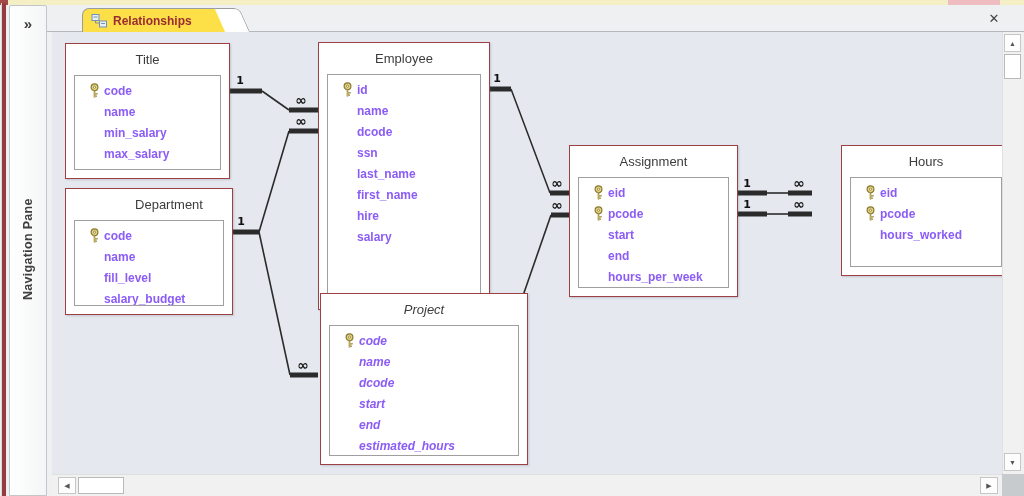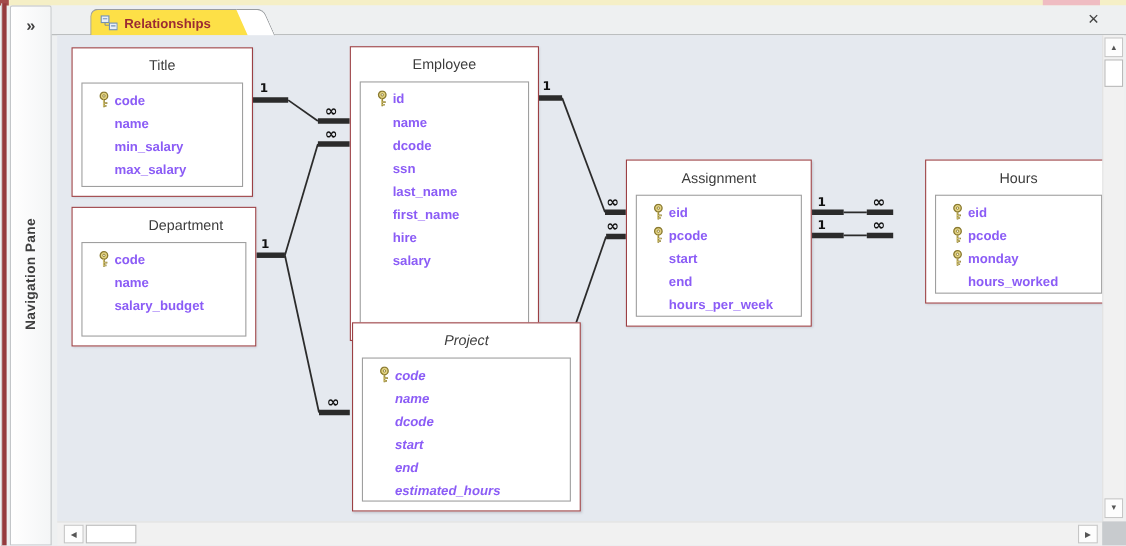--- a/index.html
+++ b/index.html
@@ -201,20 +201,24 @@
               </svg>
             </span>
             <span class="er-field-label">code</span>
           </div>
           <div class="er-row">
             <span class="er-keycell"></span>
             <span class="er-field-label">name</span>
           </div>
           <div class="er-row">
             <span class="er-keycell"></span>
+            <span class="er-field-label">fill_level</span>
+          </div>
+          <div class="er-row">
+            <span class="er-keycell"></span>
             <span class="er-field-label">salary_budget</span>
           </div>
         </div>
       </div>
       <div class="er-table" style="left: 266px; top: 10px; width: 172px; height: 268px;">
         <div class="er-title">Employee</div>
         <div class="er-fields">
           <div class="er-row">
             <span class="er-keycell">
               <svg width="11" height="16" viewBox="0 0 11 16">
@@ -348,31 +352,20 @@
           <div class="er-row">
             <span class="er-keycell">
               <svg width="11" height="16" viewBox="0 0 11 16">
                 <circle cx="5.5" cy="4.2" r="3.4" fill="#e3d382" stroke="#8a7a30" stroke-width="1.2"></circle>
                 <circle cx="5.5" cy="4.2" r="1.1" fill="#fffdf0" stroke="#8a7a30" stroke-width="0.8"></circle>
                 <path d="M5.5 7.4 L5.5 14.6 M5.5 10.8 H8.6 M5.5 13.2 H7.8" fill="none" stroke="#8a7a30" stroke-width="1.5"></path>
                 <path d="M5 7.4 L5 14 M5 10.8 H8 M5 13.2 H7.4" fill="none" stroke="#e3d382" stroke-width="0.7"></path>
               </svg>
             </span>
             <span class="er-field-label">pcode</span>
-          </div>
-          <div class="er-row">
-            <span class="er-keycell">
-              <svg width="11" height="16" viewBox="0 0 11 16">
-                <circle cx="5.5" cy="4.2" r="3.4" fill="#e3d382" stroke="#8a7a30" stroke-width="1.2"></circle>
-                <circle cx="5.5" cy="4.2" r="1.1" fill="#fffdf0" stroke="#8a7a30" stroke-width="0.8"></circle>
-                <path d="M5.5 7.4 L5.5 14.6 M5.5 10.8 H8.6 M5.5 13.2 H7.8" fill="none" stroke="#8a7a30" stroke-width="1.5"></path>
-                <path d="M5 7.4 L5 14 M5 10.8 H8 M5 13.2 H7.4" fill="none" stroke="#e3d382" stroke-width="0.7"></path>
-              </svg>
-            </span>
-            <span class="er-field-label">monday</span>
           </div>
           <div class="er-row">
             <span class="er-keycell"></span>
             <span class="er-field-label">hours_worked</span>
           </div>
         </div>
       </div>
     </div>
 </div>
 

